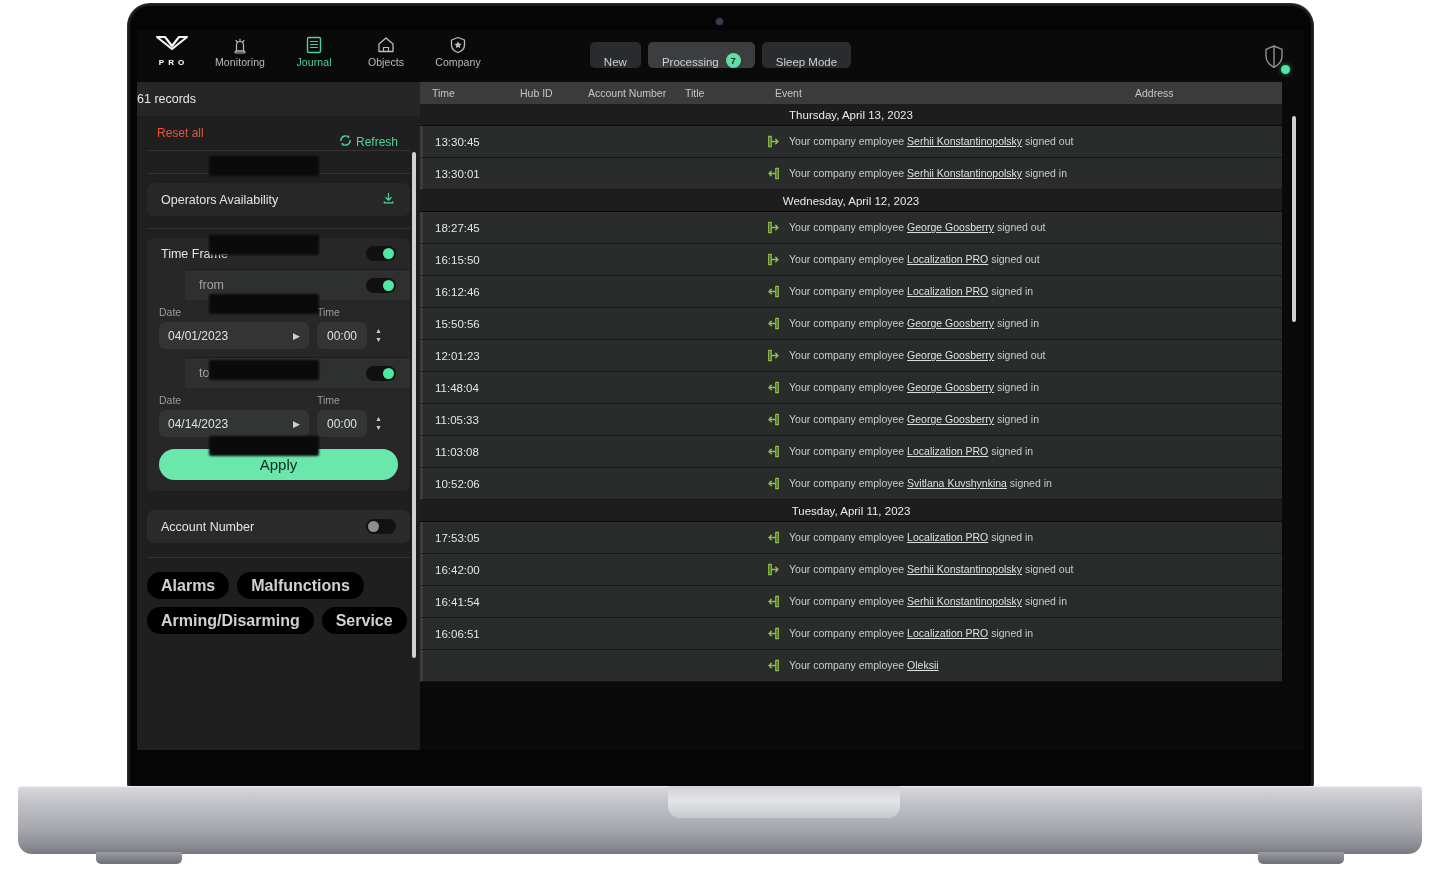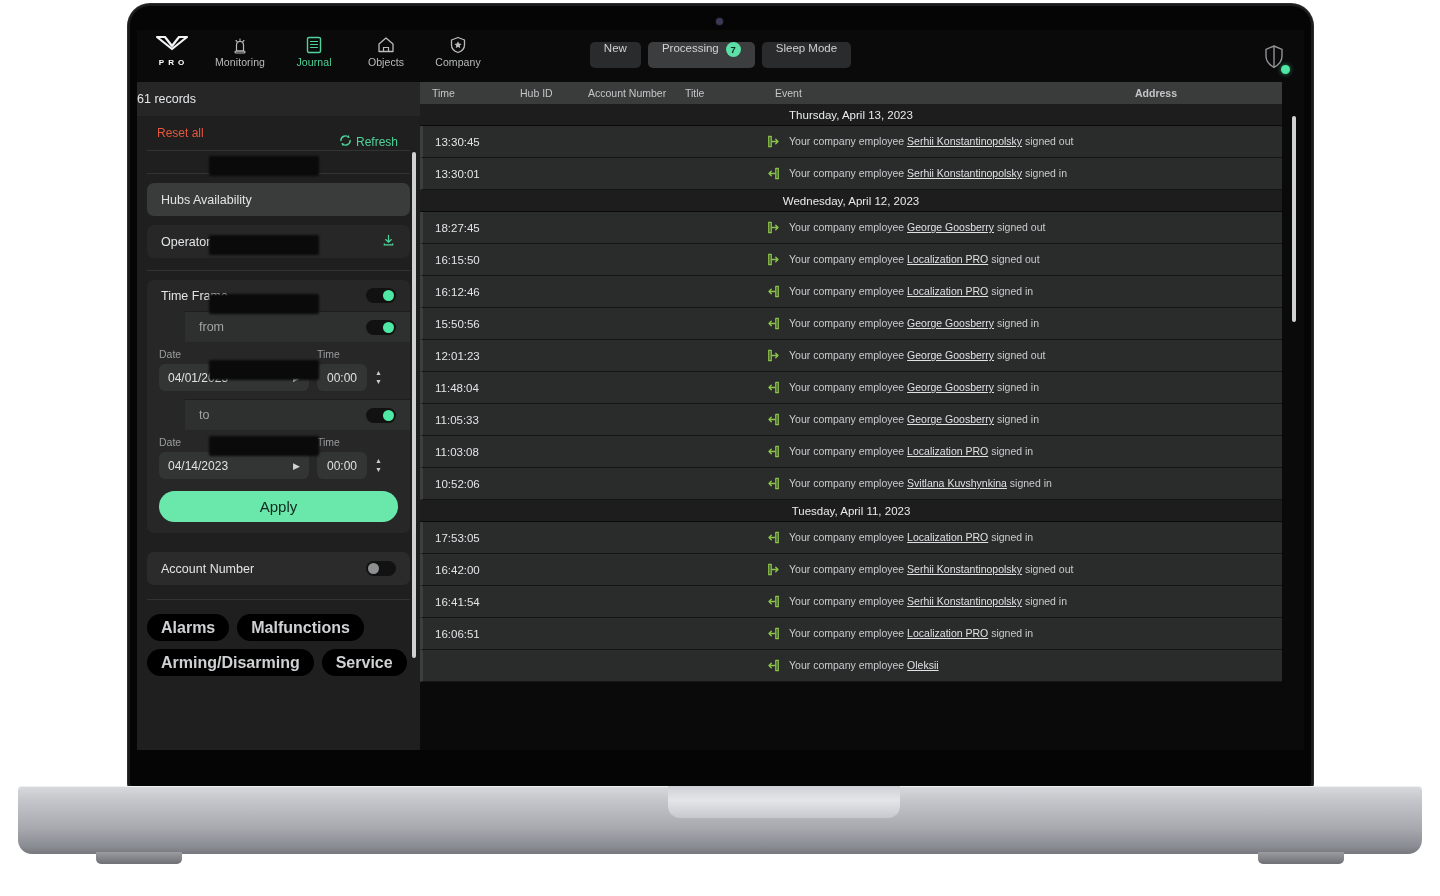--- a/index.html
+++ b/index.html
@@ -88,21 +88,21 @@
     font-size: 8px; letter-spacing: 4px; color: #ffffff; font-weight: 700; padding-left: 3px;
   }
 
   #nav-center {
     position: absolute; left: 0; right: 0; top: 12px;
     display: flex; justify-content: center; gap: 7px;
   }
   .segbtn {
     height: 26px; padding: 0 14px; border-radius: 5px;
     background: #2a2b2c; color: #cfd1d3; font-size: 11.5px;
-    display: flex; align-items: flex-start; gap: 7px; cursor: pointer; border: none;
+    display: flex; align-items: flex-end; gap: 7px; cursor: pointer; border: none;
     font-family: "Liberation Sans", sans-serif;
   }
   .segbtn.sel { background: #3b3d3e; }
   .badge {
     min-width: 15px; height: 15px; border-radius: 50%;
     background: #5ce0a8; color: #0d2b20; font-size: 9.5px; font-weight: 700;
     display: flex; align-items: center; justify-content: center; padding: 0 3px;
   }
 
   #nav-right { position: absolute; right: 14px; top: 14px; display: flex; align-items: flex-end; }
@@ -200,21 +200,21 @@
   }
 
   
   #table-wrap { flex: 1; height: 668px; background: #0a0a0a; position: relative; padding-right: 22px; }
   #thead {
     display: flex; height: 22px; align-items: center;
     background: #3a3b3b; color: #c4c6c8; font-size: 10.5px;
   }
   #thead .th { padding-left: 12px; }
   .c-time { width: 88px; } .c-hub { width: 68px; } .c-acct { width: 97px; }
-  .c-title { width: 90px; } .c-event { width: 360px; } .c-addr { flex: 1; font-weight: bold; }
+  .c-title { width: 90px; } .c-event { width: 360px; } .c-addr { flex: 1; }
 
   .group-head {
     height: 22px; background: #1d1d1d; color: #e9ebed; font-size: 11.5px;
     display: flex; align-items: center; justify-content: center;
     border-bottom: 1px solid #0a0a0a;
   }
   .erow {
     height: 32px; background: #2a2b2b; display: flex; align-items: center;
     border-bottom: 1px solid #141414; border-left: 3px solid #3c3d3d;
   }
@@ -338,23 +338,20 @@
             </span>
             <span>Refresh</span>
           </span>
         </div>
 
         <div class="sdivider"></div>
         <div style="height:22px"></div>
         <div class="sdivider"></div>
 
         <div class="filter-block">
-          <div class="frow lighter">
-            <span>Hubs Availability</span>
-          </div>
           <div class="frow dark">
             <span>Operators Availability</span>
             <span>
               <svg width="15" height="15" viewBox="0 0 16 16">
                 <path d="M8 2.5 v7 M5 7 l3 2.8 L11 7" fill="none" stroke="#4fd39a" stroke-width="1.3" stroke-linecap="round" stroke-linejoin="round"></path>
                 <path d="M3.5 11.5 v1.2 h9 v-1.2" fill="none" stroke="#4fd39a" stroke-width="1.3" stroke-linecap="round"></path>
               </svg>
             </span>
           </div>
         </div>

